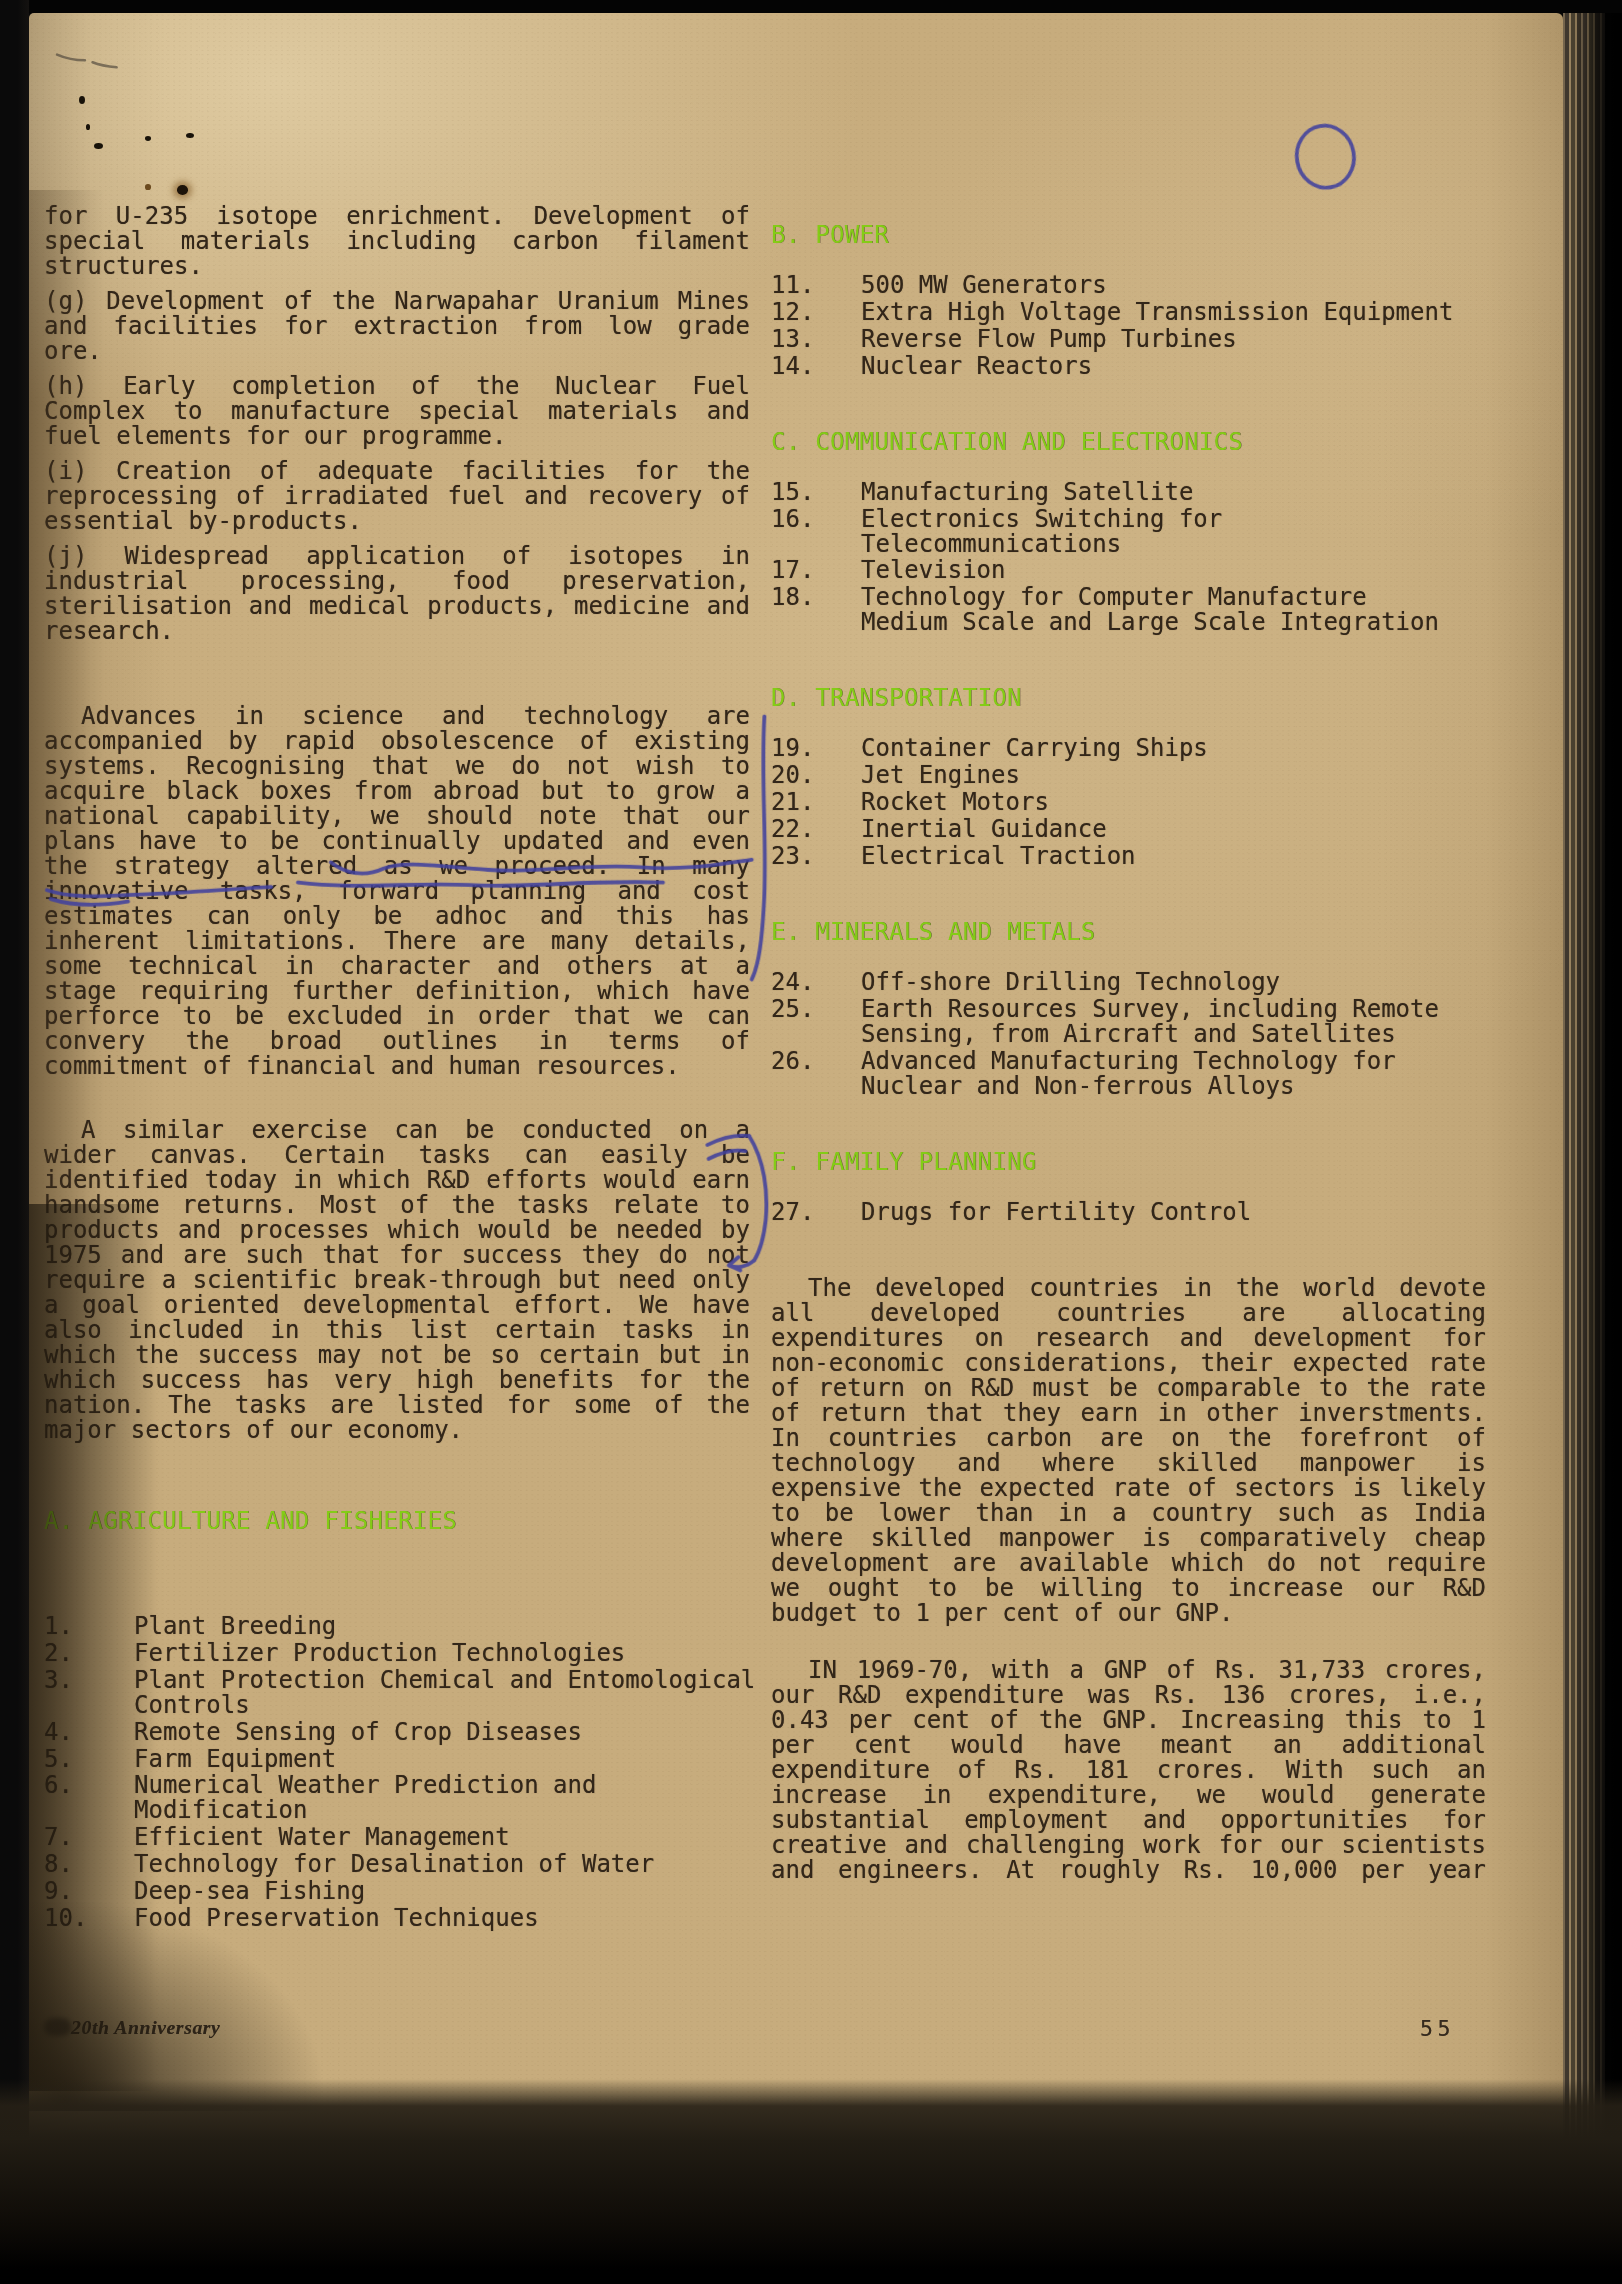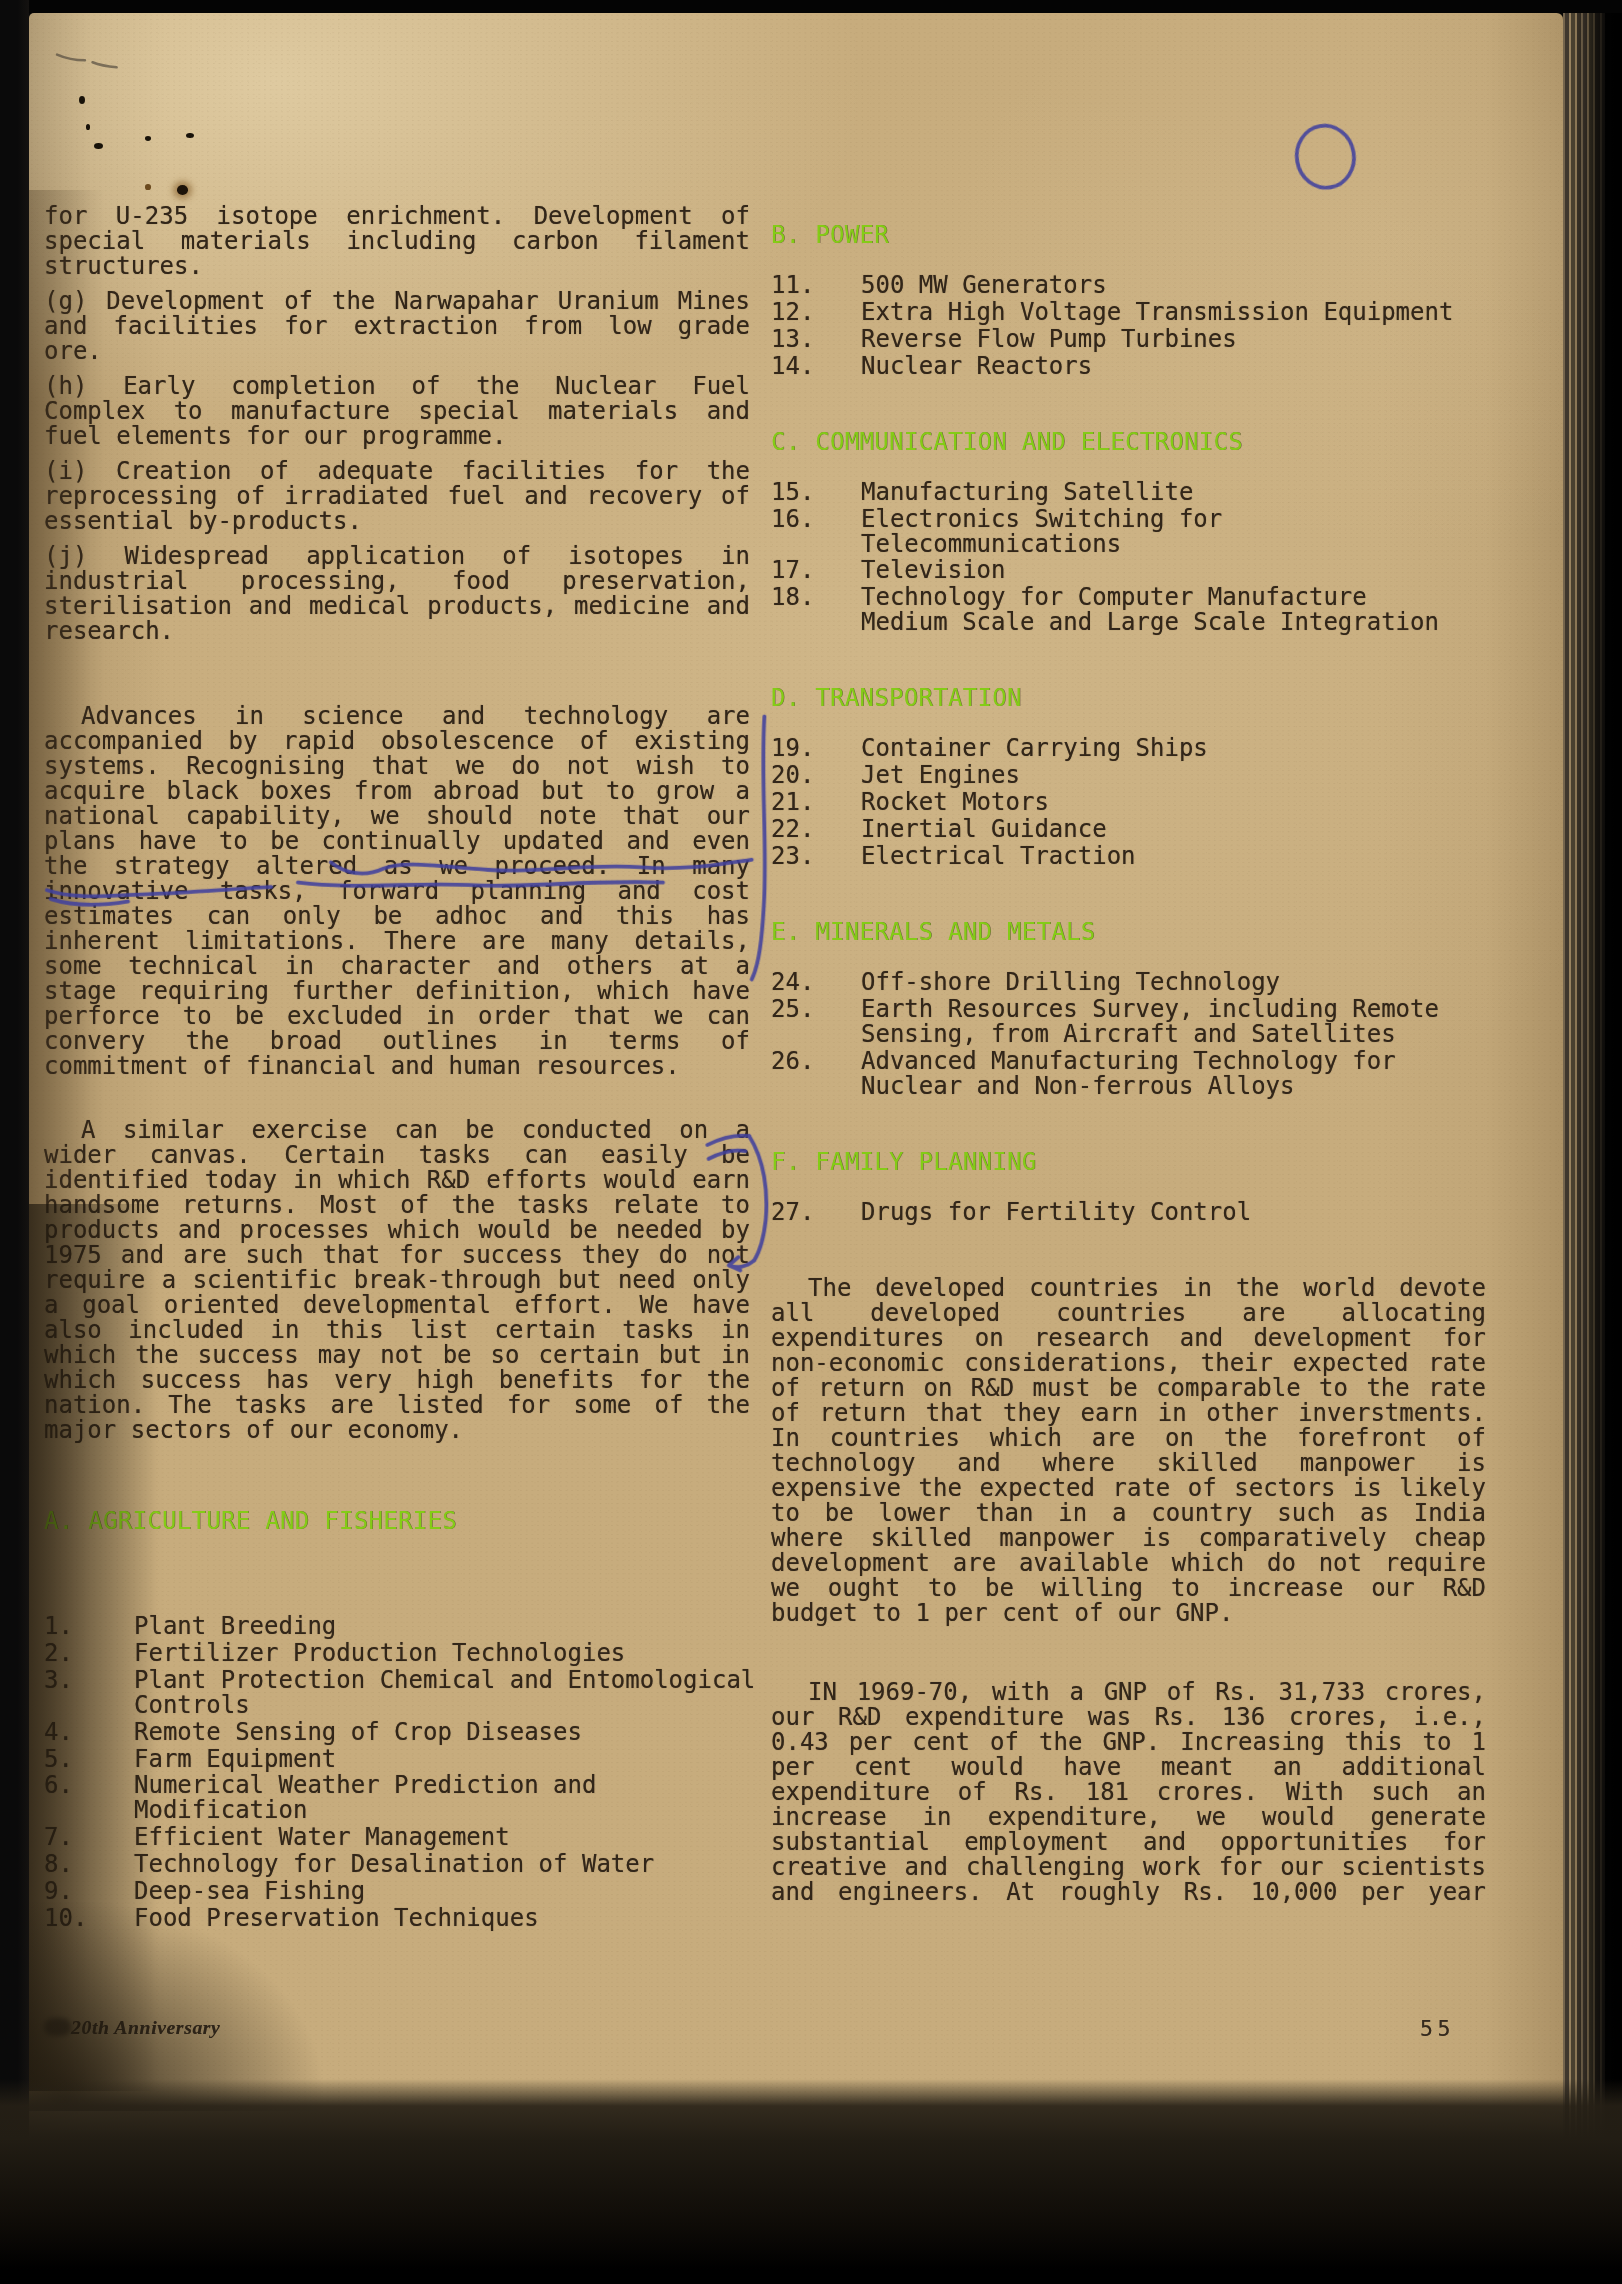--- a/index.html
+++ b/index.html
@@ -31,21 +31,21 @@
            text-shadow:0.4px 0.4px 0 rgba(43,32,20,.6);}
   .gap-head{margin-top:66px;}
   .list{margin-top:80px;}
   .item{display:flex;margin-bottom:1.9px;}
   .num{width:90px;flex:none;}
   .itext{flex:1;}
   .iln{white-space:nowrap;}
   .rsec{margin-bottom:51px;}
   .rsec .heading{margin-bottom:25px;}
   .rp1{margin-top:16px;}
-  .rp2{margin-top:54px;}
+  .rp2{margin-top:32px;}
   .footer-left{position:absolute;left:71px;top:2016px;z-index:12;
                font-family:"Liberation Serif",serif;font-style:italic;font-weight:700;
                font-size:19.7px;color:#352a1e;letter-spacing:0.6px;text-shadow:0 0 0.6px rgba(53,42,30,.6);}
   .footer-smudge{position:absolute;left:44px;top:2018px;width:27px;height:18px;z-index:12;
                  background:#3a3127;border-radius:40%;filter:blur(2.5px);opacity:.8;}
   .page-num{position:absolute;left:1420px;top:2016px;z-index:12;font-size:21.6px;
             letter-spacing:4.4px;color:#352a1e;text-shadow:0 0 0.6px rgba(53,42,30,.6);}
   .speck{position:absolute;border-radius:50%;z-index:12;}
   .shadow-left-low{position:absolute;left:29px;top:1204px;width:165px;height:887px;z-index:15;pointer-events:none;
         background:linear-gradient(90deg, rgba(32,25,14,.78), rgba(32,25,14,.3) 48%, rgba(32,25,14,0) 78%);}
@@ -329,21 +329,21 @@
           </div>
         </div>
       </div>
       <div class="para rp1">
         <div class="ln j ind">The developed countries in the world devote</div>
         <div class="ln j">all developed countries are allocating</div>
         <div class="ln j">expenditures on research and development for</div>
         <div class="ln j">non-economic considerations, their expected rate</div>
         <div class="ln j">of return on R&amp;D must be comparable to the rate</div>
         <div class="ln j">of return that they earn in other inverstments.</div>
-        <div class="ln j">In countries which are on the forefront of</div>
+        <div class="ln j">In countries carbon are on the forefront of</div>
         <div class="ln j">technology and where skilled manpower is</div>
         <div class="ln j">expensive the expected rate of sectors is likely</div>
         <div class="ln j">to be lower than in a country such as India</div>
         <div class="ln j">where skilled manpower is comparatively cheap</div>
         <div class="ln j">development are available which do not require</div>
         <div class="ln j">we ought to be willing to increase our R&amp;D</div>
         <div class="ln">budget to 1 per cent of our GNP.</div>
       </div>
       <div class="para rp2">
         <div class="ln j ind">IN 1969-70, with a GNP of Rs. 31,733 crores,</div>

